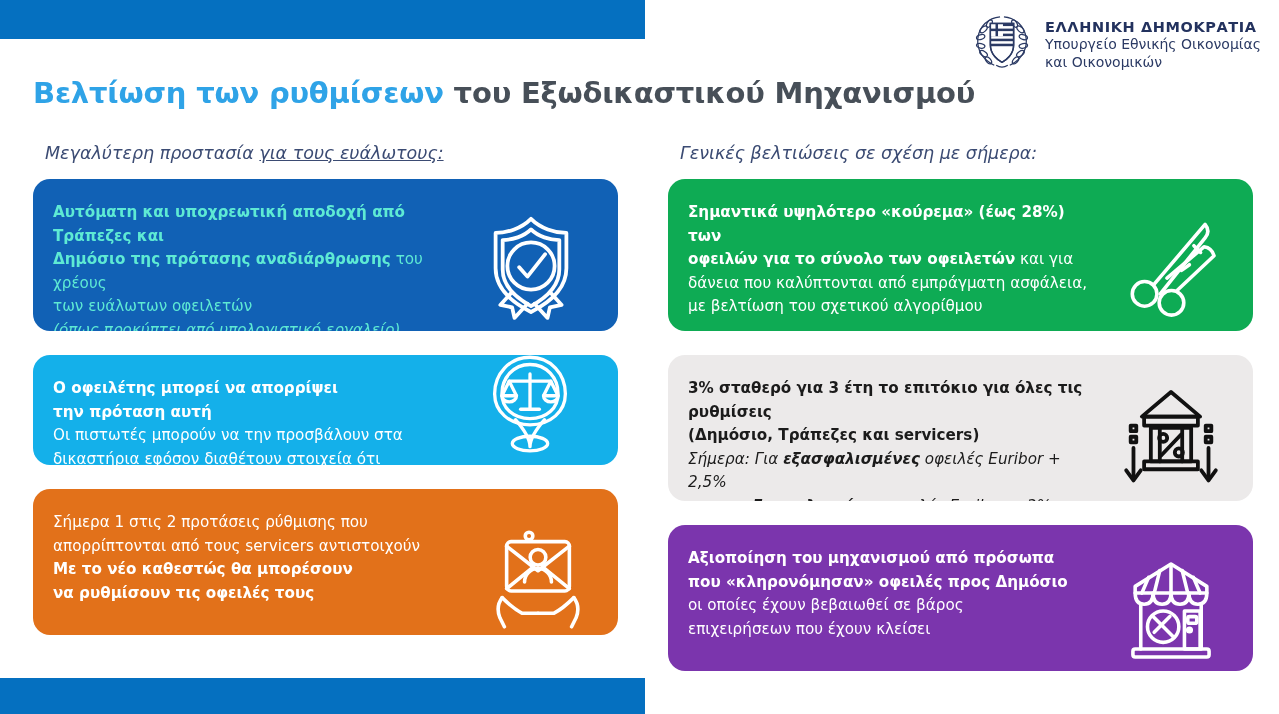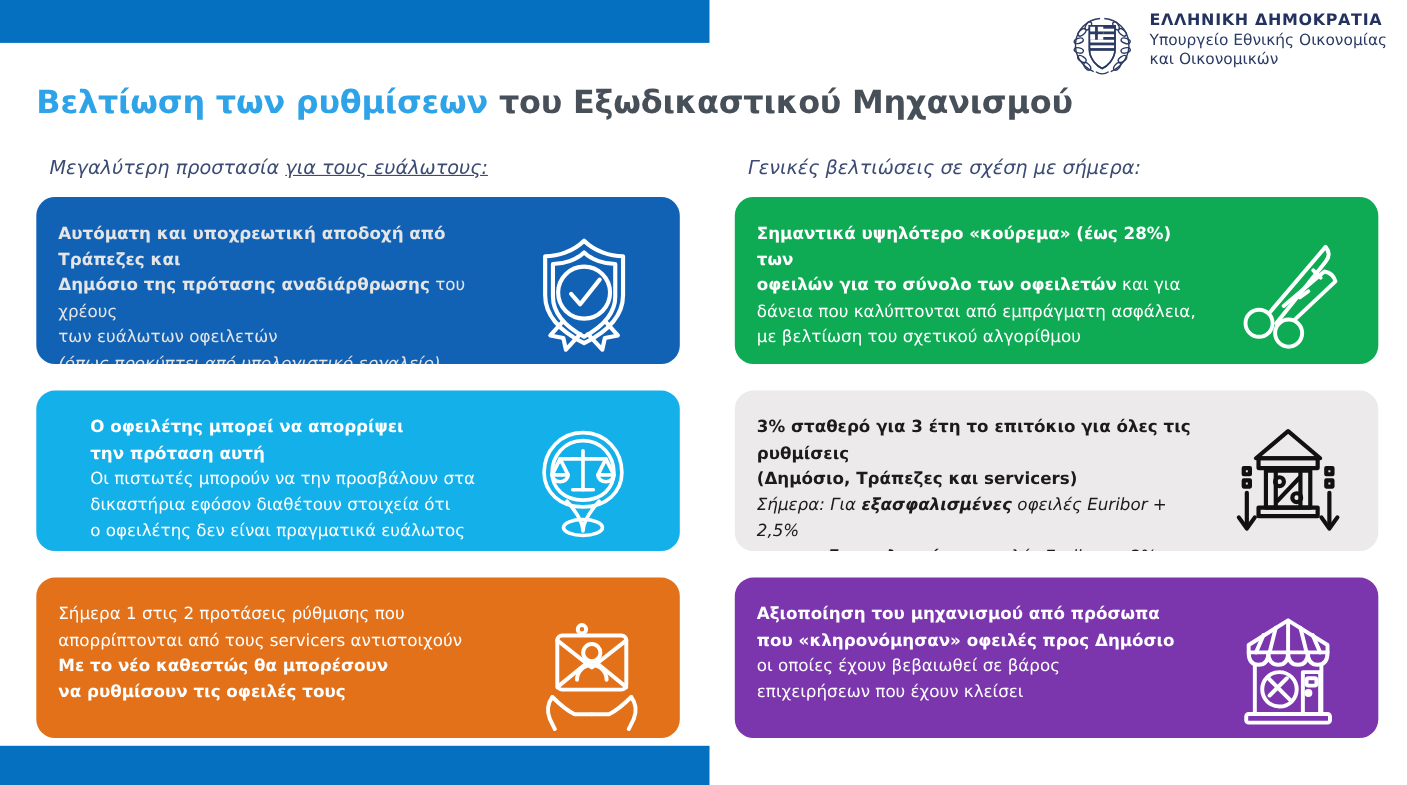--- a/index.html
+++ b/index.html
@@ -32,21 +32,21 @@
     width: 645px; height: 36px;
     background: #0570c0;
   }
 
   
   .logo {
     position: absolute;
     right: 18px;
     top: 10px;
     display: flex;
-    align-items: flex-start;
+    align-items: flex-end;
     gap: 12px;
   }
   .logo-emblem { width: 62px; height: 62px; flex: none; }
   .logo-text {
     color: #2b3a64;
     line-height: 1.28;
   }
   .logo-line1 {
     font-size: 14.5px;
     font-weight: bold;
@@ -106,35 +106,35 @@
     padding: 22px 150px 20px 20px;
     font-size: 15.2px;
     line-height: 1.55;
   }
   .card-body p { margin: 0; }
   .card-body b { font-weight: bold; }
   .card-body i { font-style: italic; }
 
   
   .c-blue   { background: #1161b5; }
-  .c-blue   .card-body { color: #e5e5e5; }
+  .c-blue   .card-body { color: #5eead4; }
   .c-cyan   { background: #14b0ea; }
   .c-cyan   .card-body { color: #ffffff; }
   .c-orange { background: #e2711a; }
   .c-orange .card-body { color: #ffffff; }
   .c-green  { background: #0eab54; }
   .c-green  .card-body { color: #ffffff; }
   .c-gray   { background: #eceaea; }
   .c-gray   .card-body { color: #1b1b1b; }
   .c-purple { background: #7b35ad; }
   .c-purple .card-body { color: #ffffff; }
 
   
   .h-blue   { height: 152px; }
-  .h-cyan   { height: 146px; padding-left: 29px; }
+  .h-cyan   { height: 110px; }
   .h-orange { height: 146px; }
   .h-green  { height: 152px; }
   .h-gray   { height: 146px; }
   .h-purple { height: 146px; }
 
   
   .card-icon {
     position: absolute;
     right: 22px;
     bottom: 4px;

